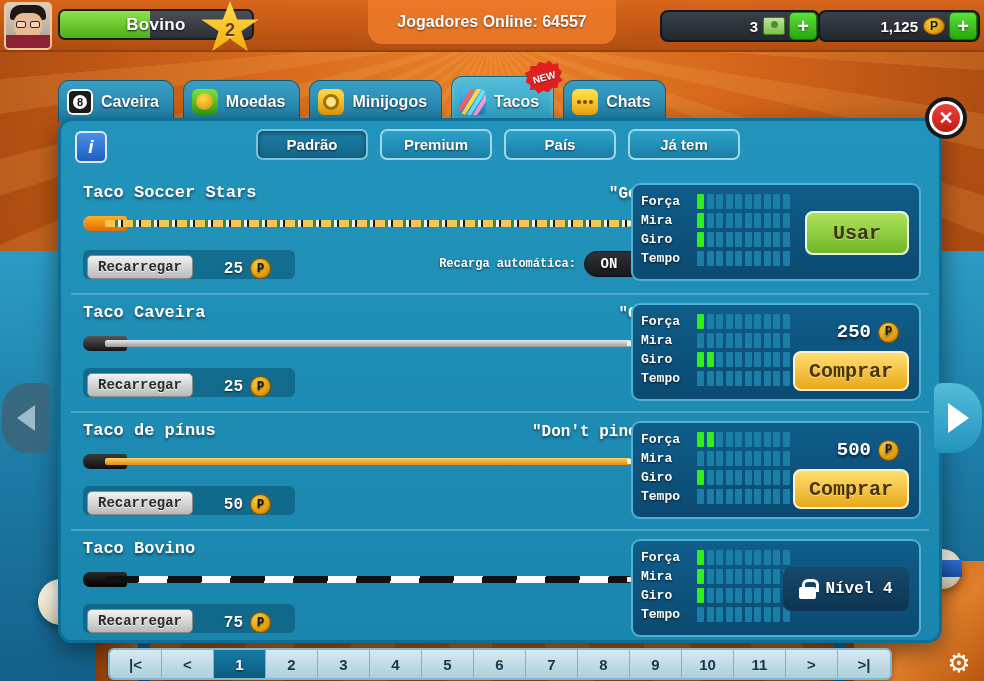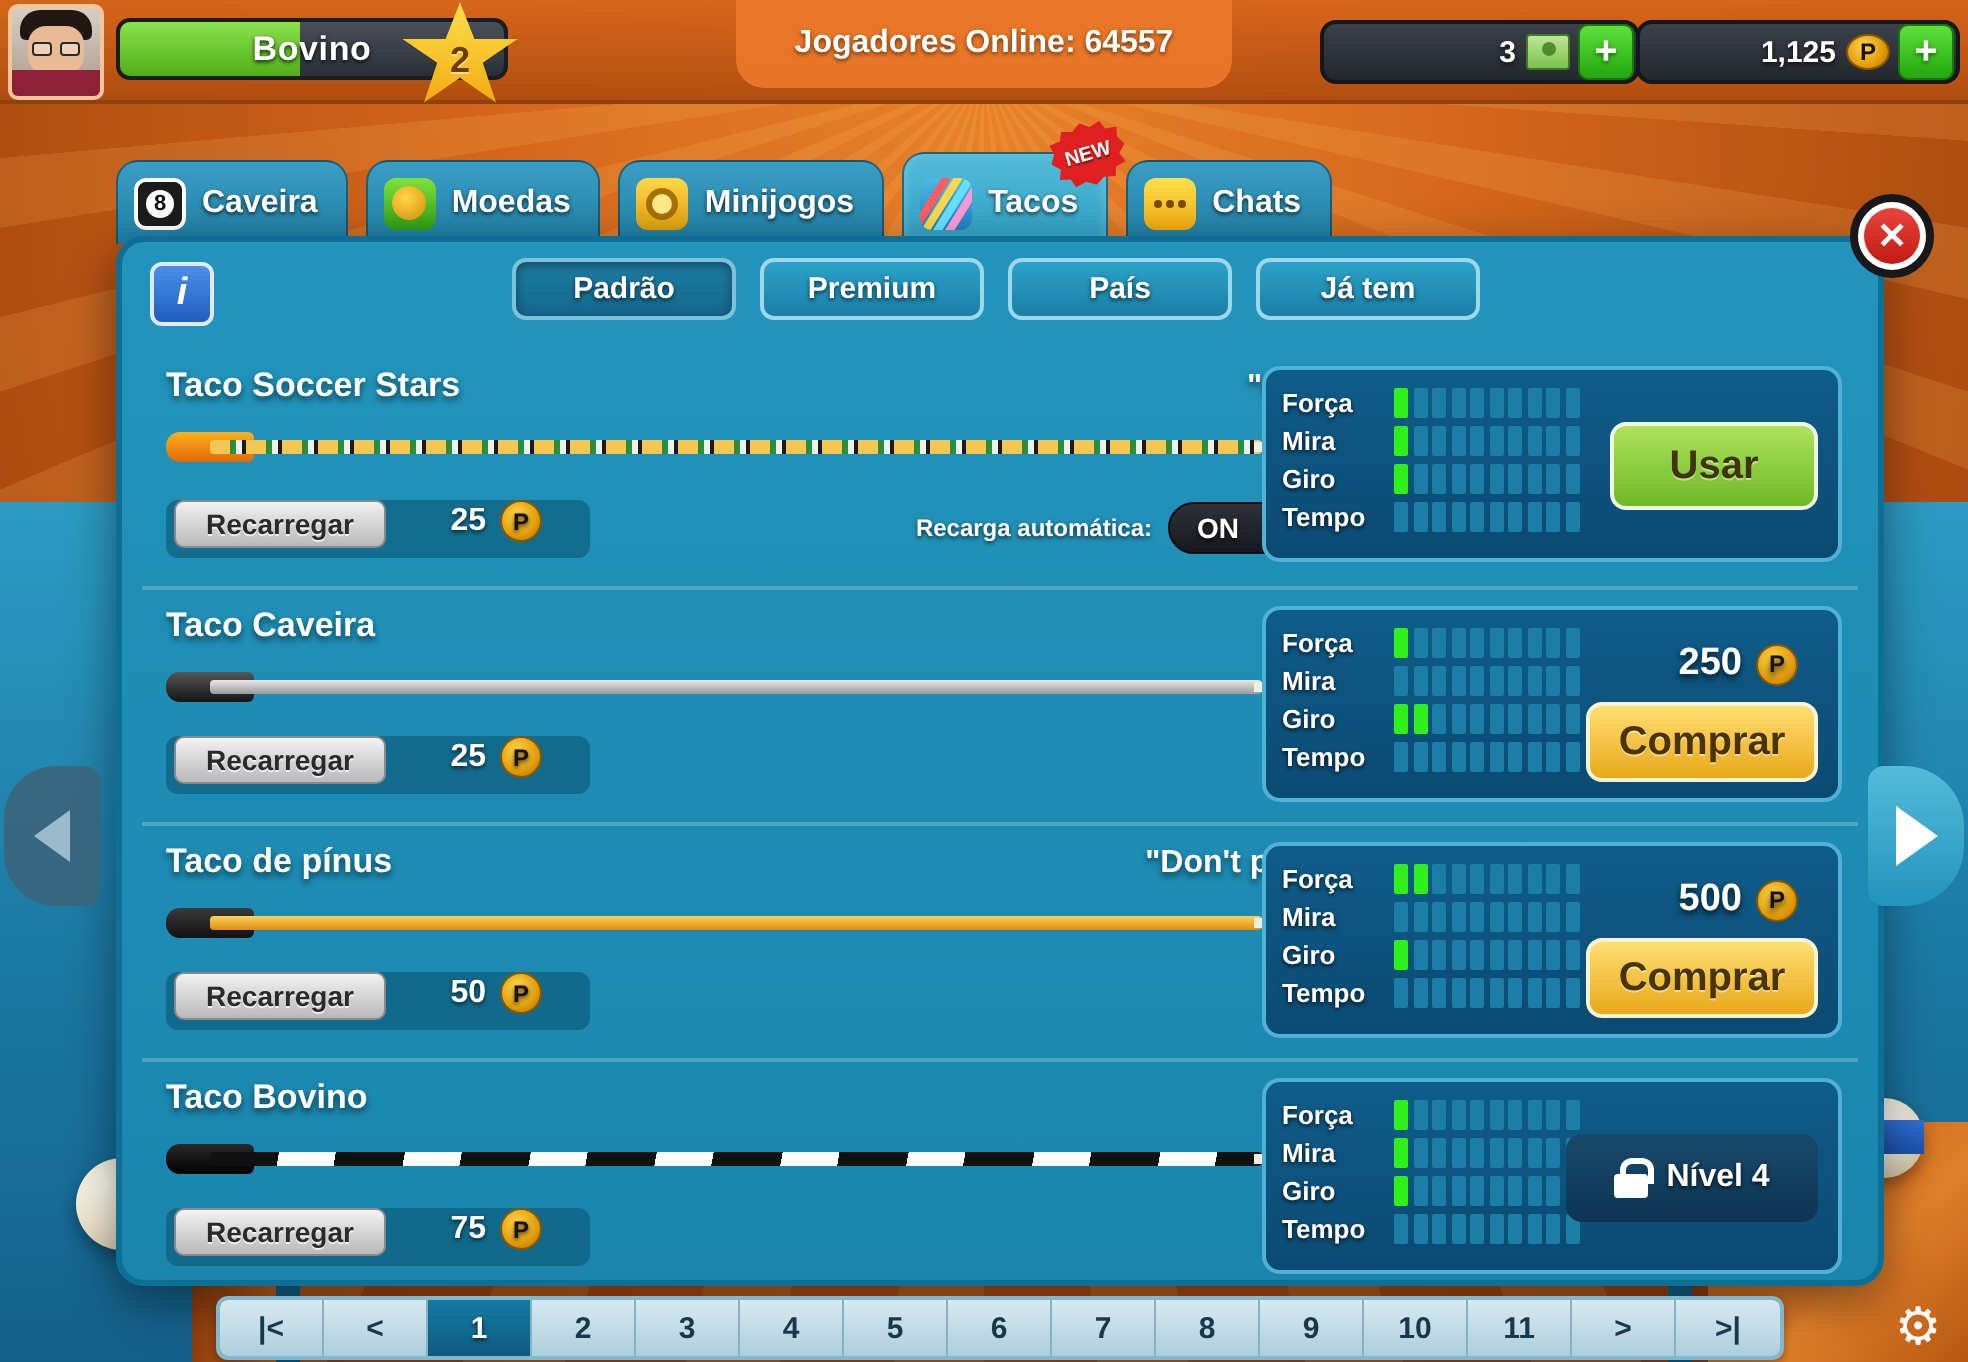--- a/index.html
+++ b/index.html
@@ -233,21 +233,21 @@
     color:#fff; font-size:15px; font-weight:bold;
     text-shadow:0 1px 2px rgba(0,0,0,.7); cursor:pointer;
   }
   .ftab.active {
     background: linear-gradient(180deg,#1d7ea4,#13658a);
     border-color:#7dc2da;
     box-shadow: inset 0 2px 5px rgba(0,0,0,.4);
   }
 
   
-  #rows { position:absolute; left:10px; right:10px; top:54px; bottom:10px; }
+  #rows { position:absolute; left:10px; right:10px; top:54px; bottom:10px;font-family:Liberation Mono, monospace; }
   .row {
     position:relative; height:112px; margin-bottom:6px;
     border-top:2px solid rgba(255,255,255,.22);
   }
   .row:first-child { border-top:none; }
   .row-name {
     position:absolute; left:12px; top:8px;
     color:#fff; font-size:17px; font-weight:bold;
     text-shadow:0 2px 3px rgba(0,0,0,.55);
   }
@@ -280,21 +280,21 @@
   }
   .cue .tip {
     position:absolute; right:-2px; top:10px; width:6px; height:5px;
     background:#f2efe2; border-radius:0 3px 3px 0;
   }
   .cue .butt { position:absolute; left:0; top:5px; width:44px; height:15px; }
 
   .recharge-wrap {
     position:absolute; left:12px; bottom:8px; width:212px; height:29px;
     background: rgba(10,80,110,.55); border-radius:6px;
-    display:flex; align-items:flex-start;
+    display:flex; align-items:flex-end;
   }
   .recharge-btn {
     width:106px; height:24px; margin-left:4px;
     background: linear-gradient(180deg,#f2f2f2,#b9b9b9);
     border:1px solid #8a8a8a; border-radius:5px;
     display:flex; align-items:center; justify-content:center;
     color:#2a2a2a; font-size:14px; font-weight:bold; cursor:pointer;
     text-shadow:0 1px 0 rgba(255,255,255,.7);
   }
   .recharge-cost {

